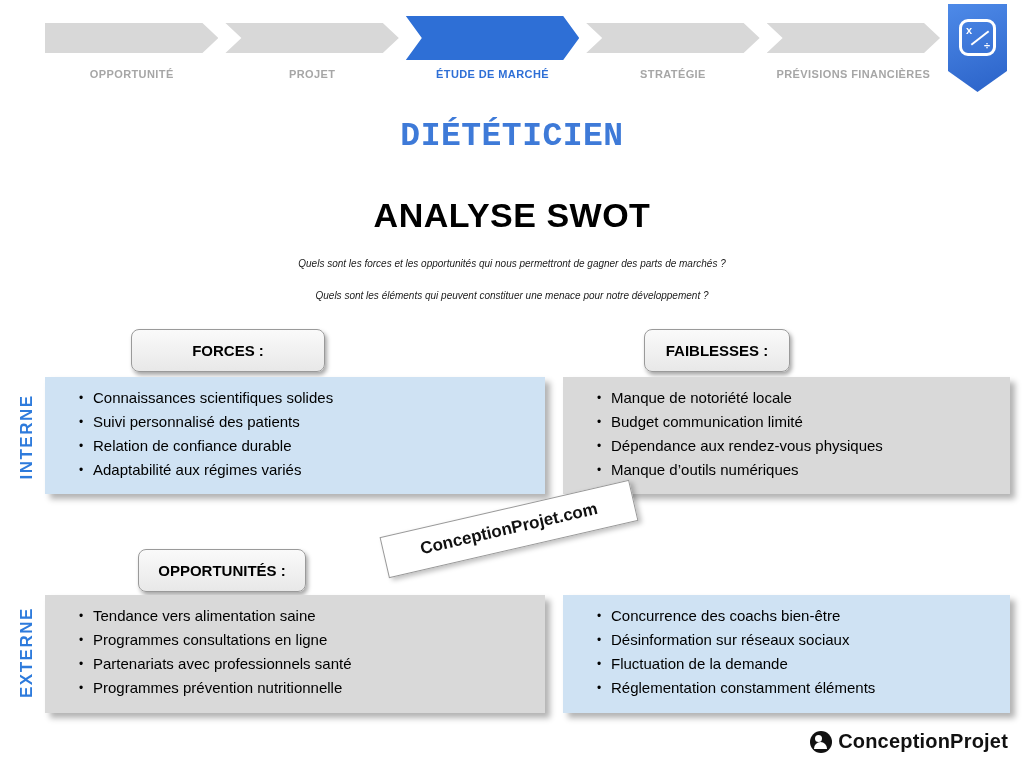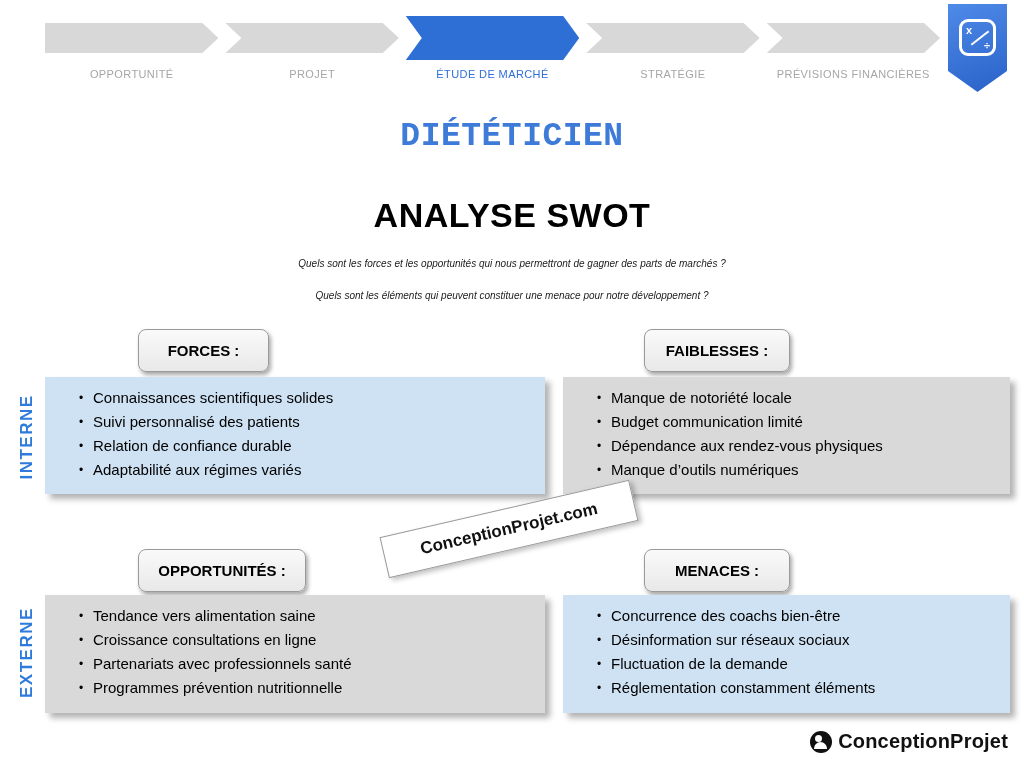--- a/index.html
+++ b/index.html
@@ -9,21 +9,21 @@
 
   
   .stepper { position:absolute; left:45px; top:16px; width:895px; display:flex; }
   .step { flex:1; margin-right:7px; display:flex; flex-direction:column; }
   .step:last-child { margin-right:0; }
   .step-arrow-slot { height:44px; display:flex; align-items:center; }
   .step-shape { width:100%; height:30px; background:#d8d8d8;
     clip-path: polygon(16px 50%, 0 0, calc(100% - 16px) 0, 100% 50%, calc(100% - 16px) 100%, 0 100%); }
   .step.first .step-shape { clip-path: polygon(0 0, calc(100% - 16px) 0, 100% 50%, calc(100% - 16px) 100%, 0 100%); }
   .step.active .step-shape { height:44px; background:#2e6fd6; }
-  .step-label { margin-top:8px; text-align:center; font-size:11px; font-weight:normal;
+  .step-label { margin-top:8px; text-align:center; font-size:11px; font-weight:bold;
     letter-spacing:.4px; color:#a6a6a6; white-space:nowrap; }
   .step.active .step-label { color:#2e6fd6; }
 
   
   .badge { position:absolute; right:17px; top:4px; width:59px; height:88px;
     background:linear-gradient(160deg,#4e8ae8,#2a62c8);
     clip-path: polygon(0 0, 100% 0, 100% 76%, 50% 100%, 0 76%);
     display:flex; justify-content:center; }
   .badge-inner { margin-top:15px; width:37px; height:37px; border:3px solid #fff; border-radius:9px;
     position:relative; }
@@ -46,21 +46,21 @@
   
   .side-label { position:absolute; width:90px; text-align:center; color:#2e7bdc;
     font-size:17px; font-weight:bold; letter-spacing:1.5px; transform:rotate(-90deg); }
   .side-label.interne { left:-18px; top:427px; }
   .side-label.externe { left:-18px; top:643px; }
 
   .qheader { position:absolute; height:43px; background:linear-gradient(#fafafa,#e8e8e8);
     border:1px solid #9a9a9a; border-radius:8px; box-shadow:2px 3px 4px rgba(0,0,0,.35);
     display:flex; align-items:center; justify-content:center;
     font-size:15px; font-weight:bold; color:#000; }
-  .qh-forces { left:138px; top:329px; width:131px; }
+  .qh-forces { left:131px; top:329px; width:194px; }
   .qh-faiblesses { left:644px; top:329px; width:146px; }
   .qh-opportunites { left:138px; top:549px; width:168px; }
   .qh-menaces { left:644px; top:549px; width:146px; }
 
   .qbox { position:absolute; box-shadow:5px 5px 6px rgba(0,0,0,.3); padding:9px 8px 0 24px; }
   .qbox.blue { background:#cfe2f3; }
   .qbox.gray { background:#d9d9d9; }
   .qb-forces { left:45px; top:377px; width:500px; height:117px; }
   .qb-faiblesses { left:563px; top:377px; width:447px; height:117px; }
   .qb-opportunites { left:45px; top:595px; width:500px; height:118px; }
@@ -132,21 +132,20 @@
   <div class="sub-title">ANALYSE SWOT</div>
   <div class="question q1">Quels sont les forces et les opportunités qui nous permettront de gagner des parts de marchés ?</div>
   <div class="question q2">Quels sont les éléments qui peuvent constituer une menace pour notre développement ?</div>
 
   <div class="side-label interne">INTERNE</div>
   <div class="side-label externe">EXTERNE</div>
 
   <div class="qheader qh-forces">FORCES :</div>
   <div class="qheader qh-faiblesses">FAIBLESSES :</div>
   <div class="qheader qh-opportunites">OPPORTUNITÉS :</div>
-  <div class="qheader qh-menaces">MENACES :</div>
 
   <div class="qbox blue qb-forces">
     <ul>
       <li>
           <span class="bullet">•</span>
           <span>Connaissances scientifiques solides</span>
         </li>
       <li>
           <span class="bullet">•</span>
           <span>Suivi personnalisé des patients</span>
@@ -184,21 +183,21 @@
   </div>
 
   <div class="qbox gray qb-opportunites">
     <ul>
       <li>
           <span class="bullet">•</span>
           <span>Tendance vers alimentation saine</span>
         </li>
       <li>
           <span class="bullet">•</span>
-          <span>Croissance consultations en ligne</span>
+          <span>Programmes consultations en ligne</span>
         </li>
       <li>
           <span class="bullet">•</span>
           <span>Partenariats avec professionnels santé</span>
         </li>
       <li>
           <span class="bullet">•</span>
           <span>Programmes prévention nutritionnelle</span>
         </li>
     </ul>

